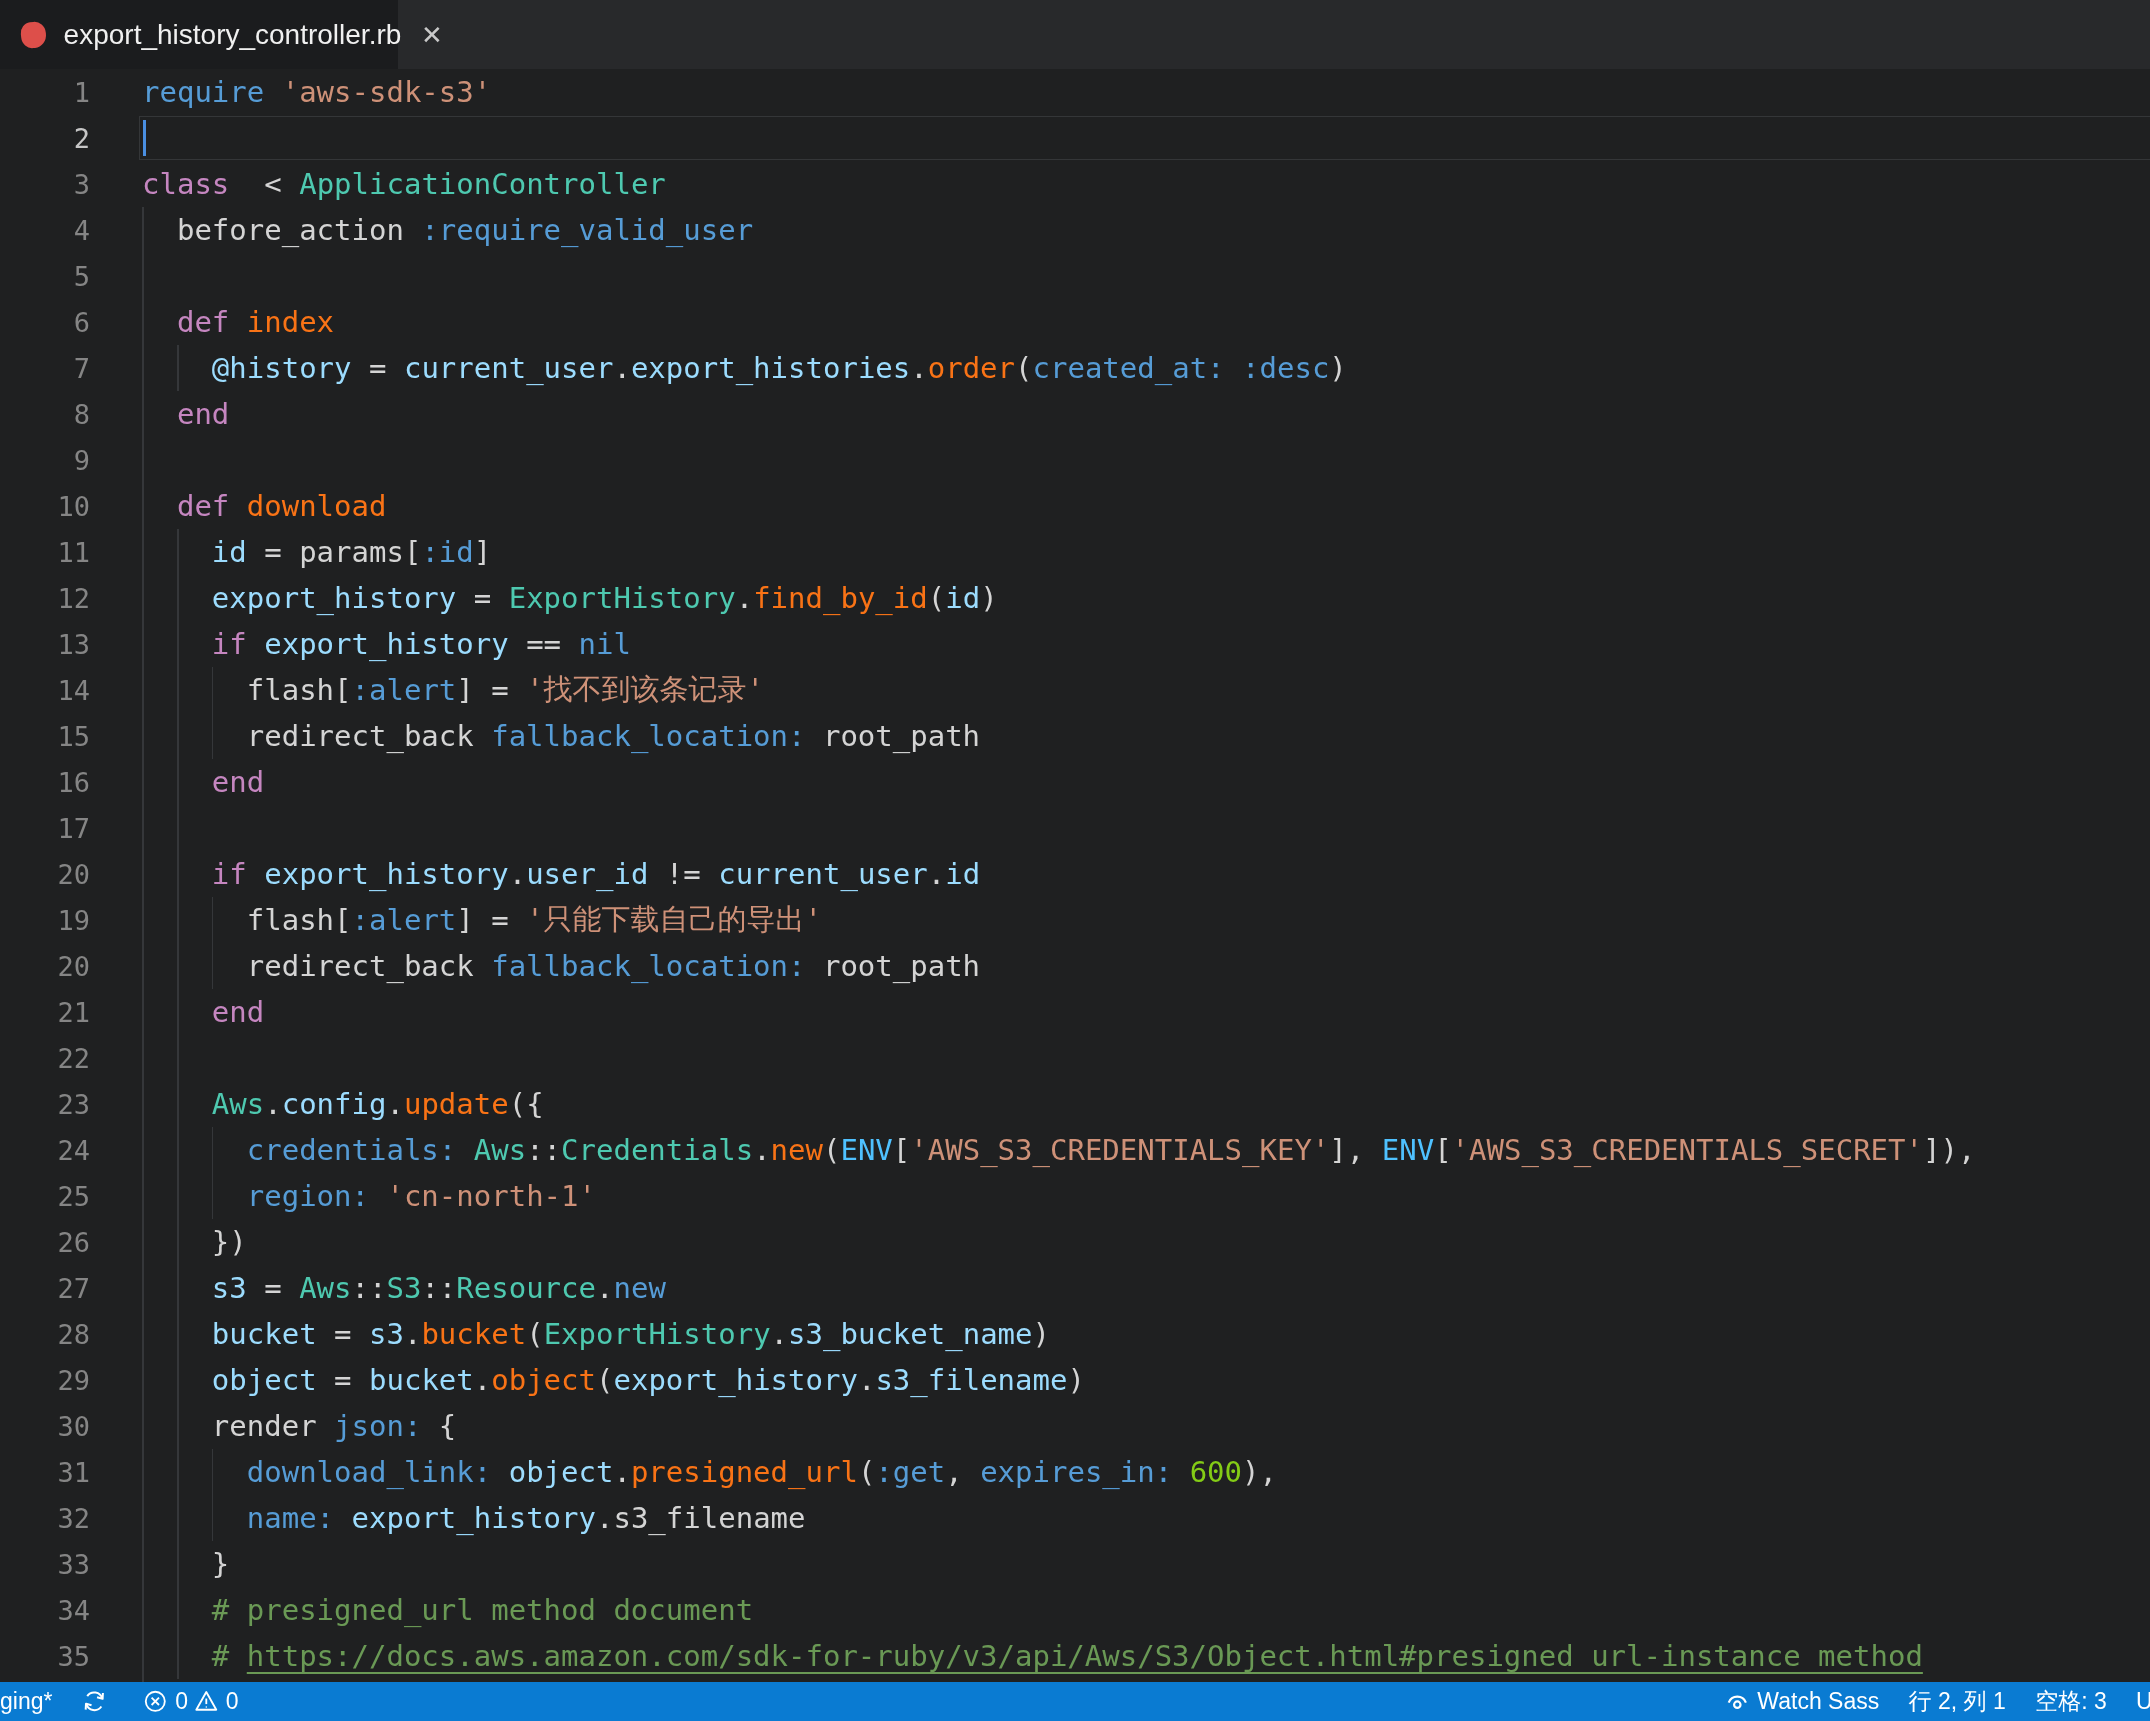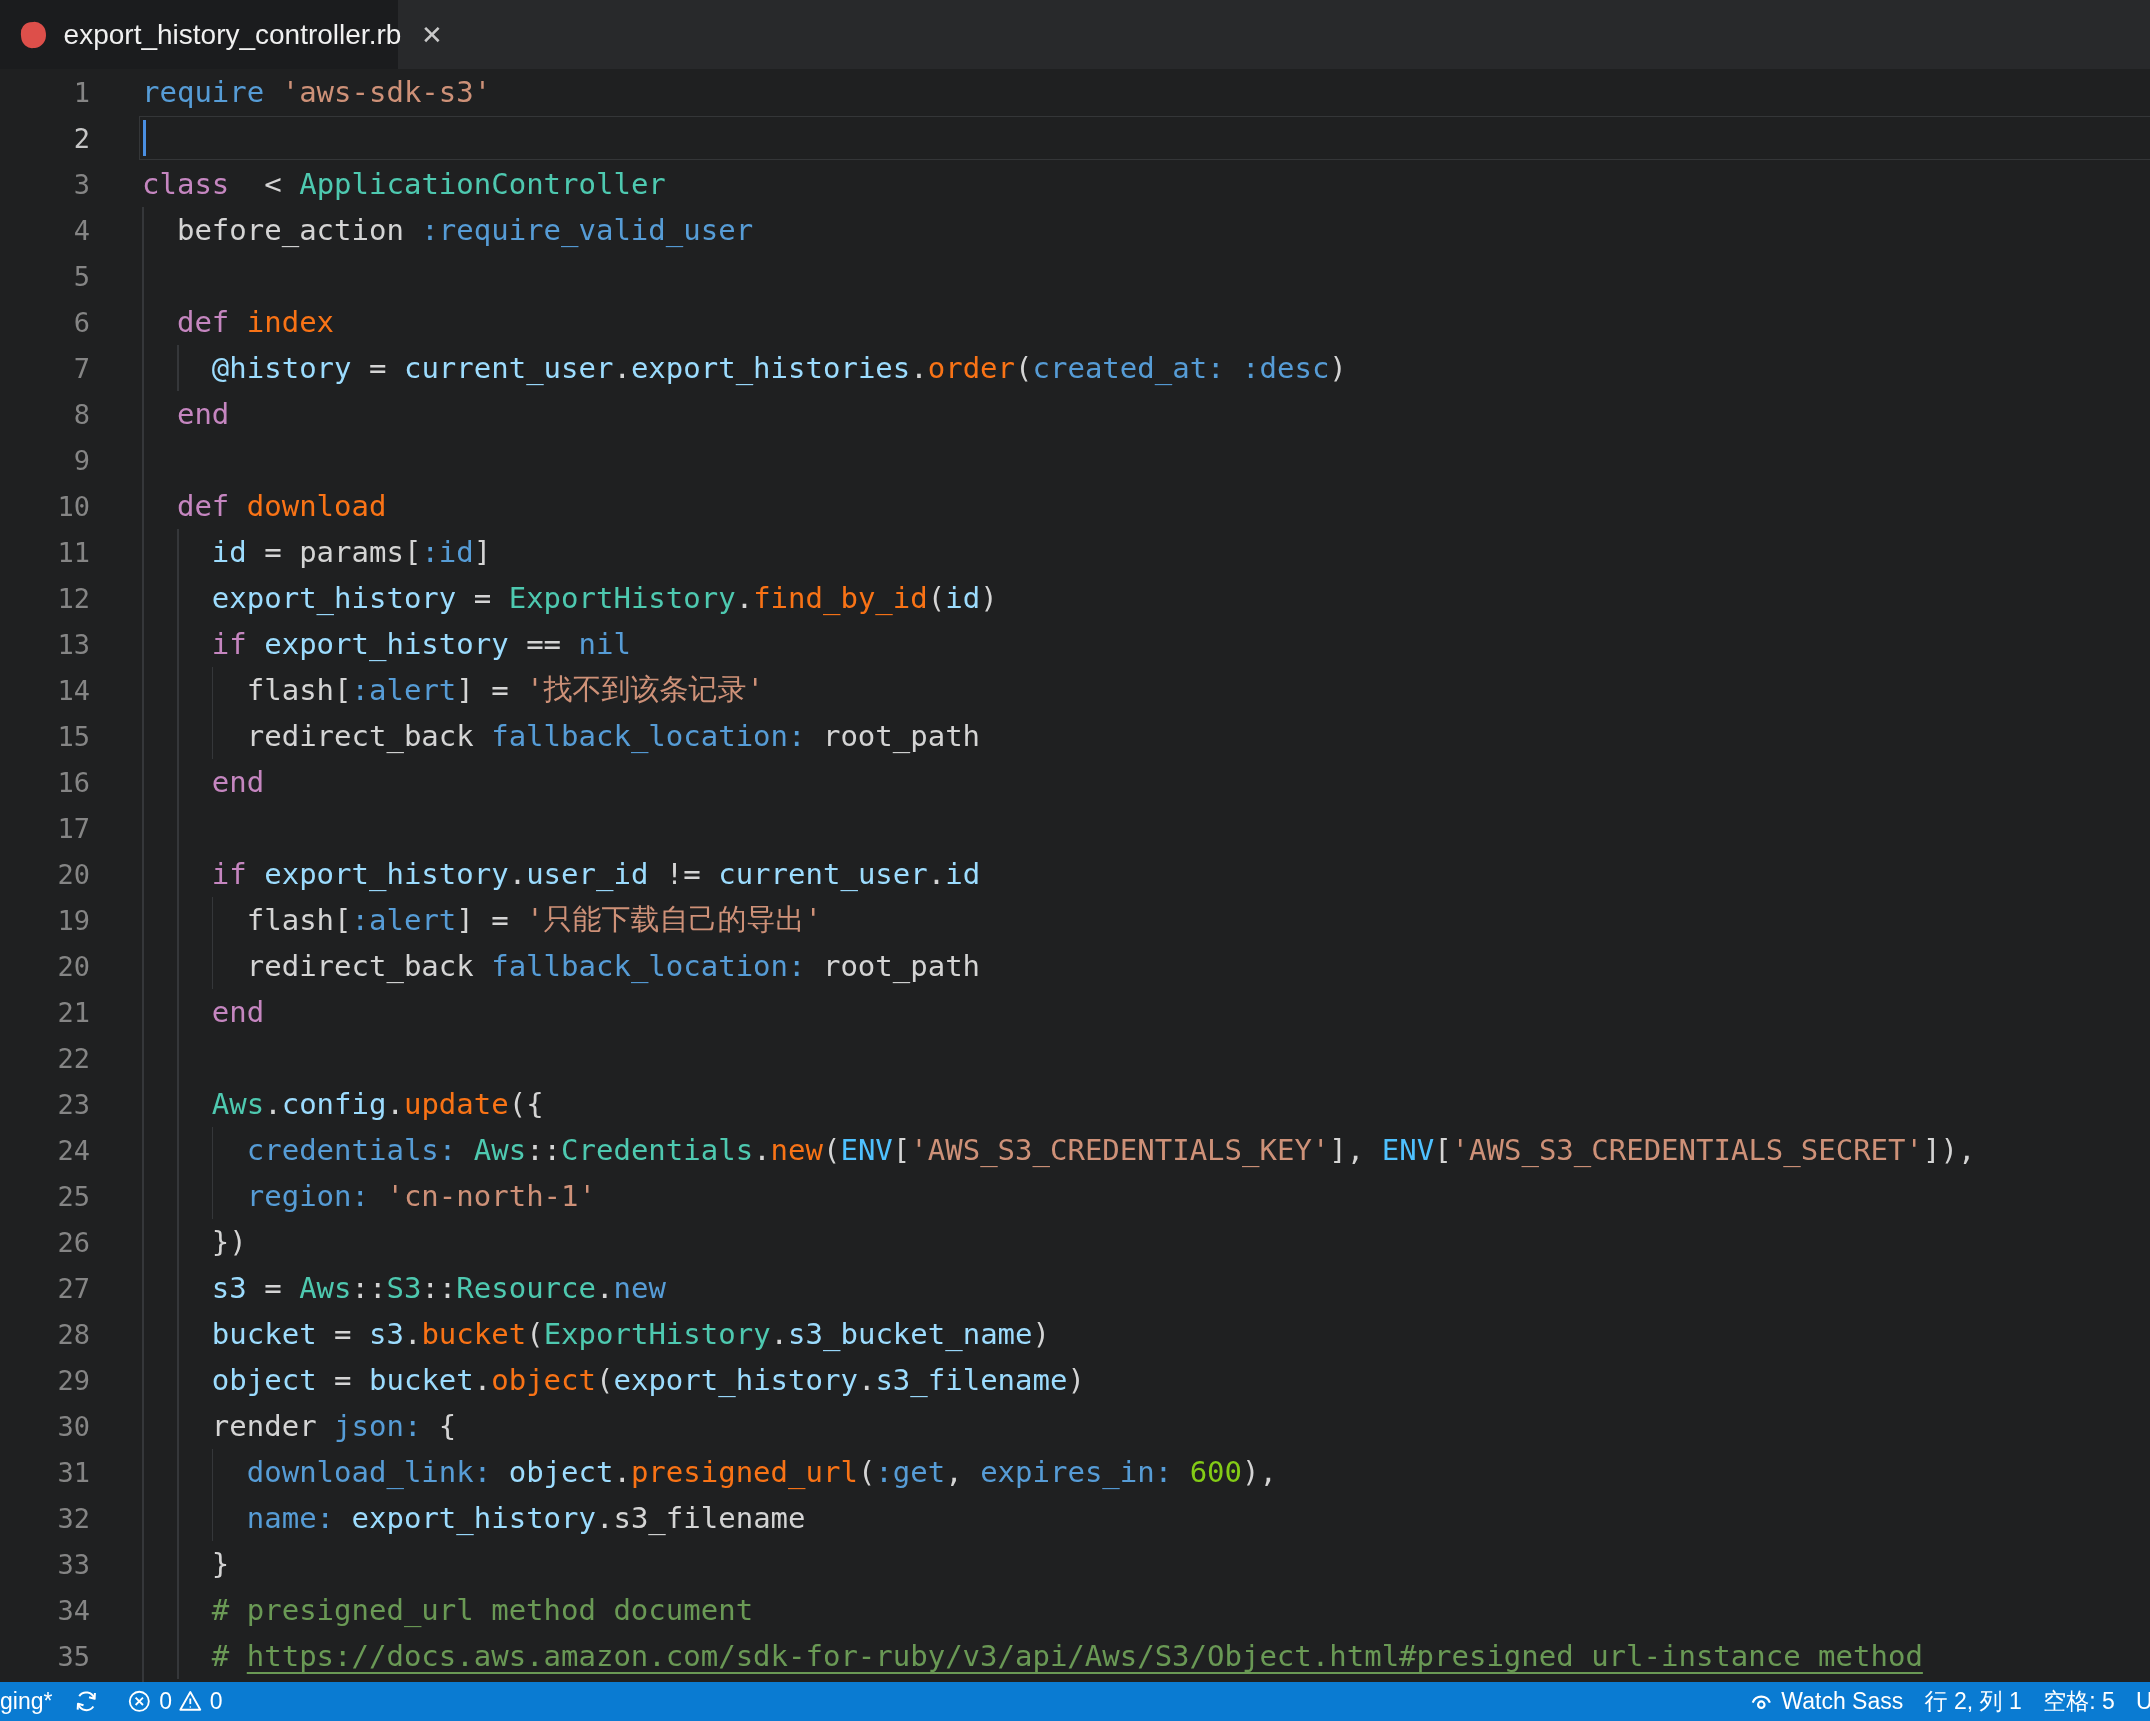--- a/index.html
+++ b/index.html
@@ -32,21 +32,21 @@
   .c-str{color:#ce9178}
   .c-num{color:#84cc16}
   .c-cmt{color:#6a9955}
   .c-const{color:#4fc1ff}
   .c-link{color:#6a9955;text-decoration:underline;text-underline-offset:5.7px;}
 
   
   .statusbar{position:absolute;left:0;top:1682px;width:2151px;height:39px;background:#0a7bd2;color:#ffffff;
              font-family:"Liberation Sans",sans-serif;font-size:23px;display:flex;align-items:center;
              justify-content:space-between;overflow:hidden;z-index:5;}
-  .sb-left,.sb-right{display:flex;align-items:center;height:100%;}
+  .sb-left,.sb-right{display:flex;align-items:center;height:100%;gap:8px;}
   .sb-item{display:flex;align-items:center;height:100%;padding:0 10.7px;white-space:nowrap;}
   .sb-item:first-child{padding-left:1.6px;margin-left:-1.6px;}
   .sb-right .sb-item:last-child{padding-right:1.6px;margin-right:-3.3px;}
   .sb-icon{display:inline-block;margin-right:7.4px;}
   .sb-num{margin-left:5.7px;}
   svg{display:block;}
 </style>
 </head>
 <body>
 
@@ -248,20 +248,20 @@
           <path d="M2.4 8.8 A6 6 0 0 1 13.6 8.8"></path>
           <circle cx="8" cy="10.2" r="2.1"></circle>
         </svg>
       </span>
       <span>Watch Sass</span>
     </span>
     <span class="sb-item">
       <span>行 2, 列 1</span>
     </span>
     <span class="sb-item">
-      <span>空格: 5</span>
+      <span>空格: 3</span>
     </span>
     <span class="sb-item">
       <span>U</span>
     </span>
   </div>
 </div>
 
 
 </body></html>

